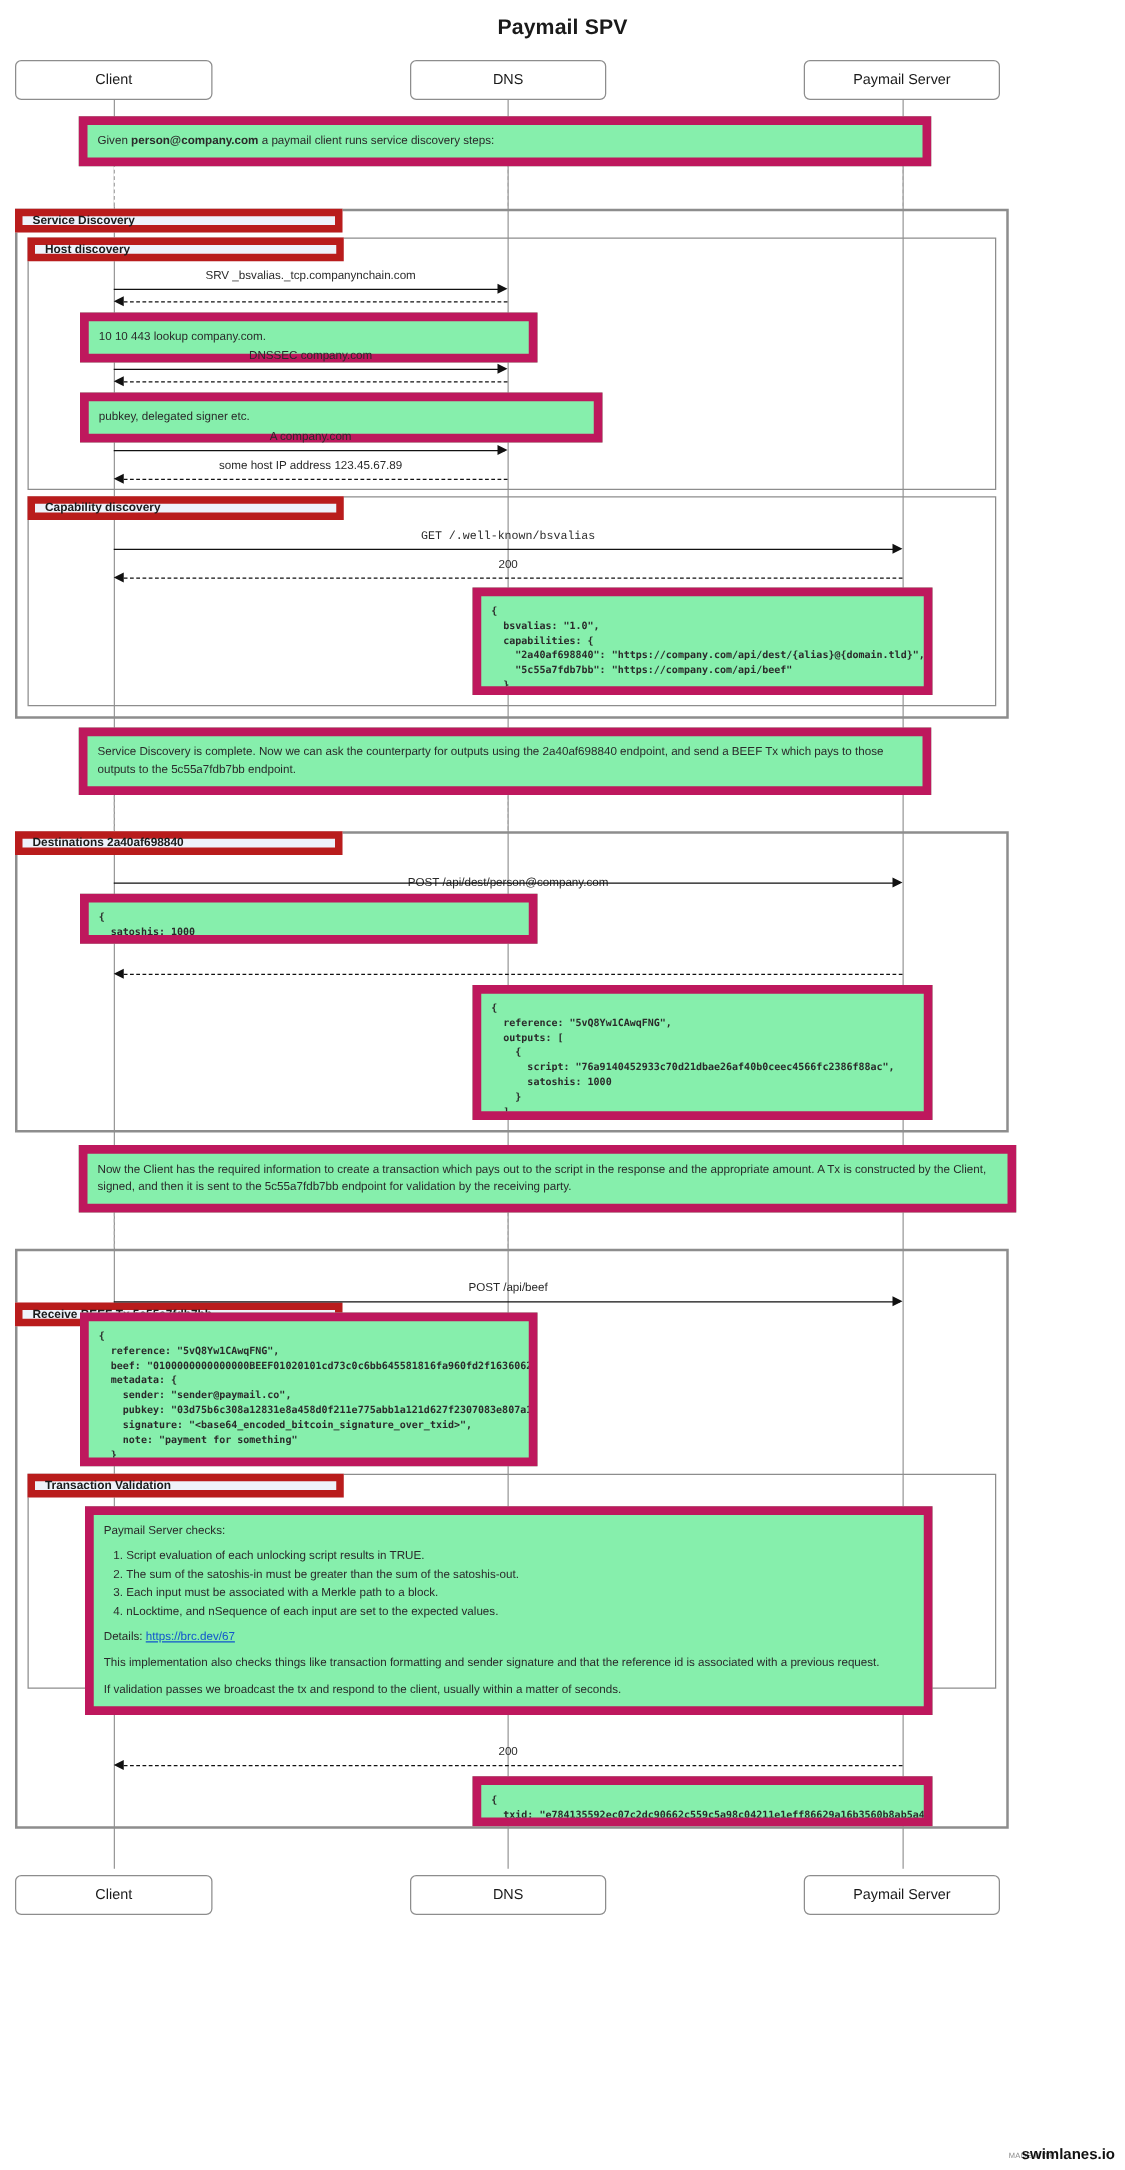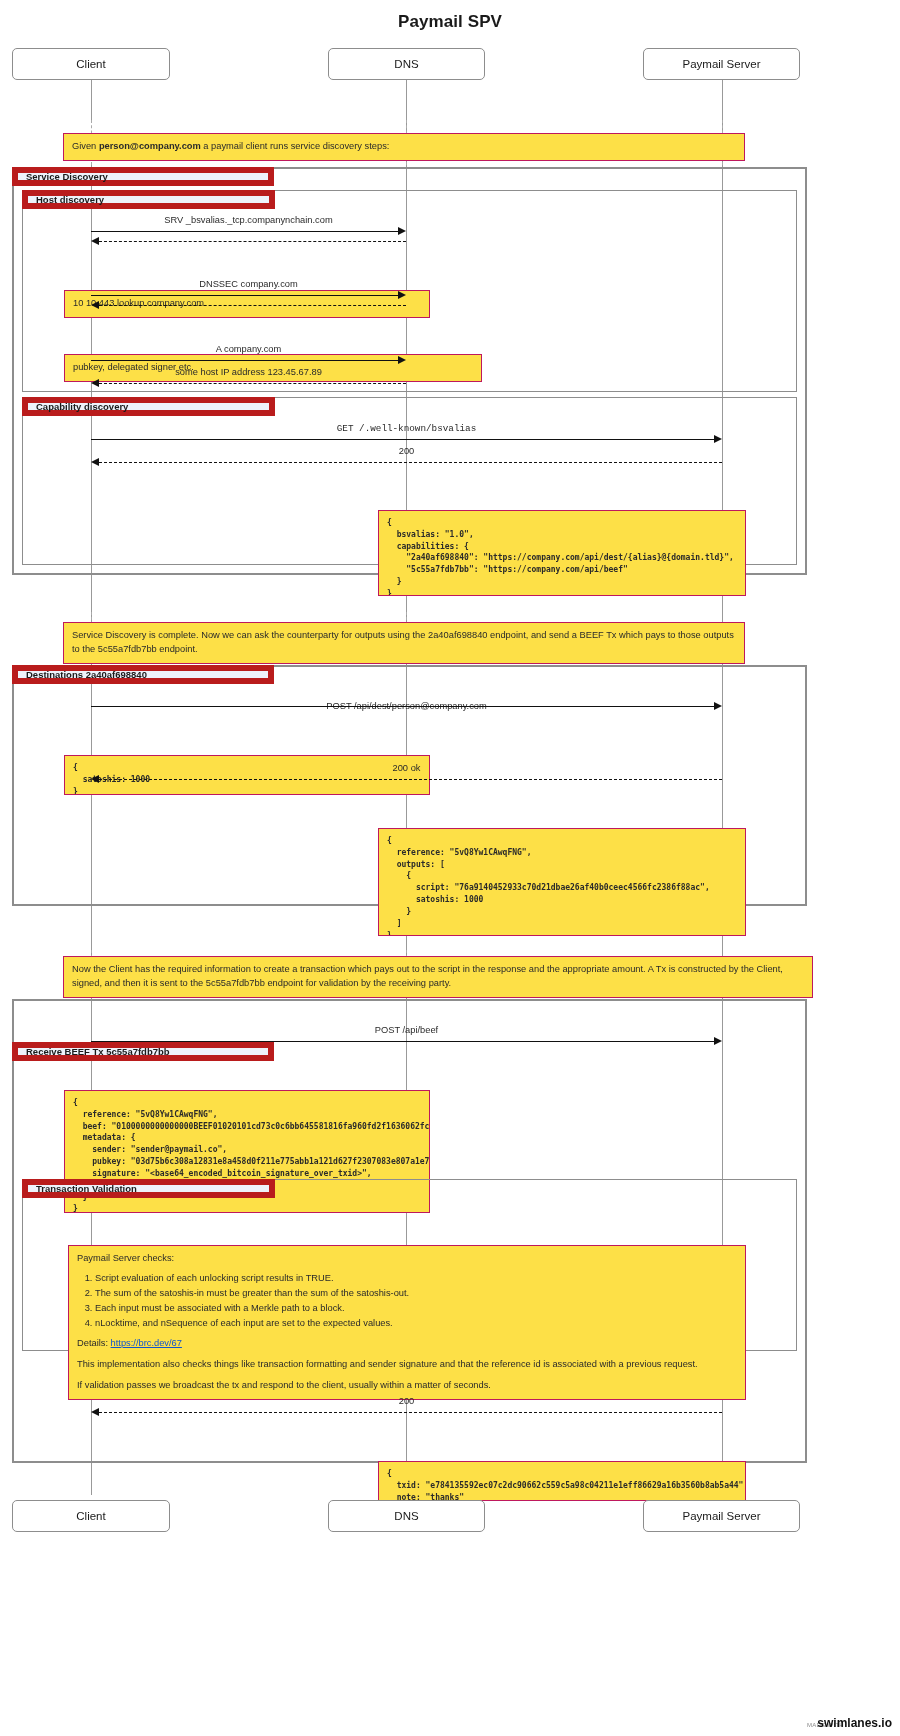--- a/index.html
+++ b/index.html
@@ -46,27 +46,26 @@
     display: flex;
     align-items: center;
     justify-content: center;
     font-size: 11.5px;
     color: #1a1a1a;
   }
 
   
   .note {
     position: absolute;
-    background: #fde047;
-    border: 1px solid #be185d;
+    background: #86efac;
+    border: 7px solid #be185d;
     padding: 6px 8px;
     font-size: 9.3px;
     line-height: 1.5;
     color: #2a2a2a;
-    margin-top: 40px;
   }
   .note.mono {
     font-family: "DejaVu Sans Mono", monospace;
     font-size: 8px;
     line-height: 1.48;
     white-space: pre;
     overflow: hidden;
     font-weight: bold;
     color: #2a2a2a;
   }
@@ -242,21 +241,20 @@
   </div>
 
   <div class="msg-label" style="left:91px; top:690px; width:631px;margin-top:11px;">POST /api/dest/person@company.com</div>
   <div class="msg-line" style="left:91px; top:706px; width:629px;"></div>
   <div class="arrow-head right" style="left:714px; top:702px;"></div>
 
   <div class="note mono" style="left:64px; top:715px; width:366px; height:40px;"><span>{
   satoshis: 1000
 }</span></div>
 
-  <div class="msg-label" style="left:91px; top:763px; width:631px;">200 ok</div>
   <div class="msg-line dash" style="left:99px; top:779px; width:623px;"></div>
   <div class="arrow-head left" style="left:91px; top:775px;"></div>
 
   <div class="note mono" style="left:378px; top:788px; width:368px; height:108px;"><span>{
   reference: "5vQ8Yw1CAwqFNG",
   outputs: [
     {
       script: "76a9140452933c70d21dbae26af40b0ceec4566fc2386f88ac",
       satoshis: 1000
     }

